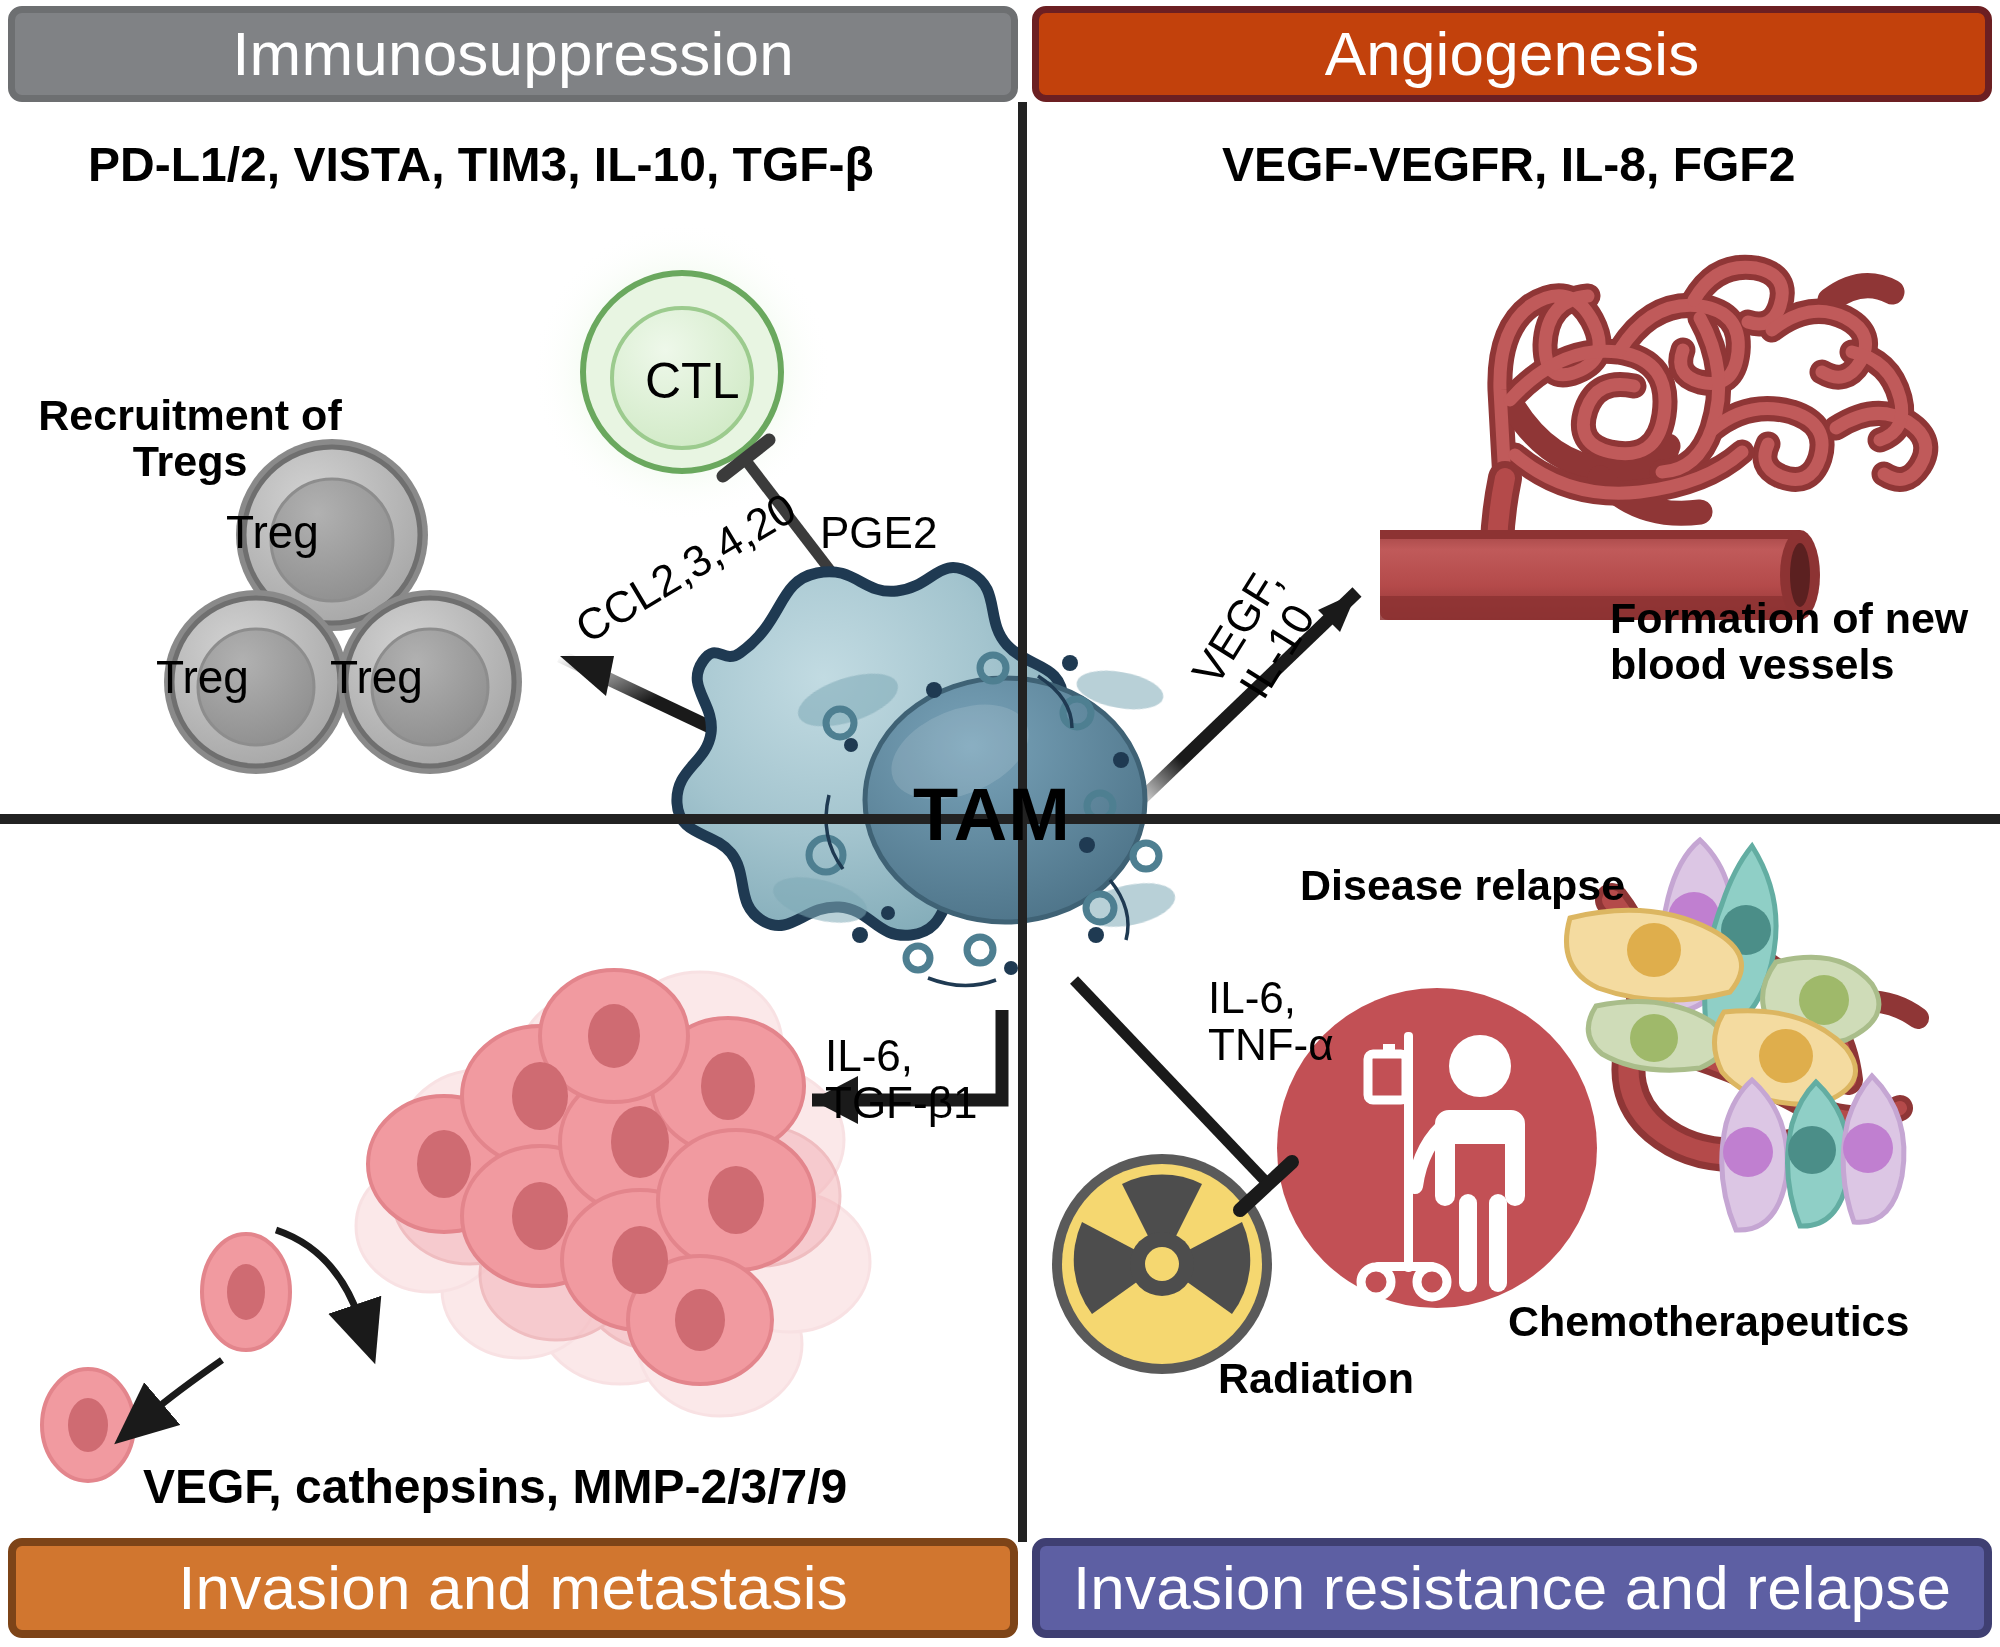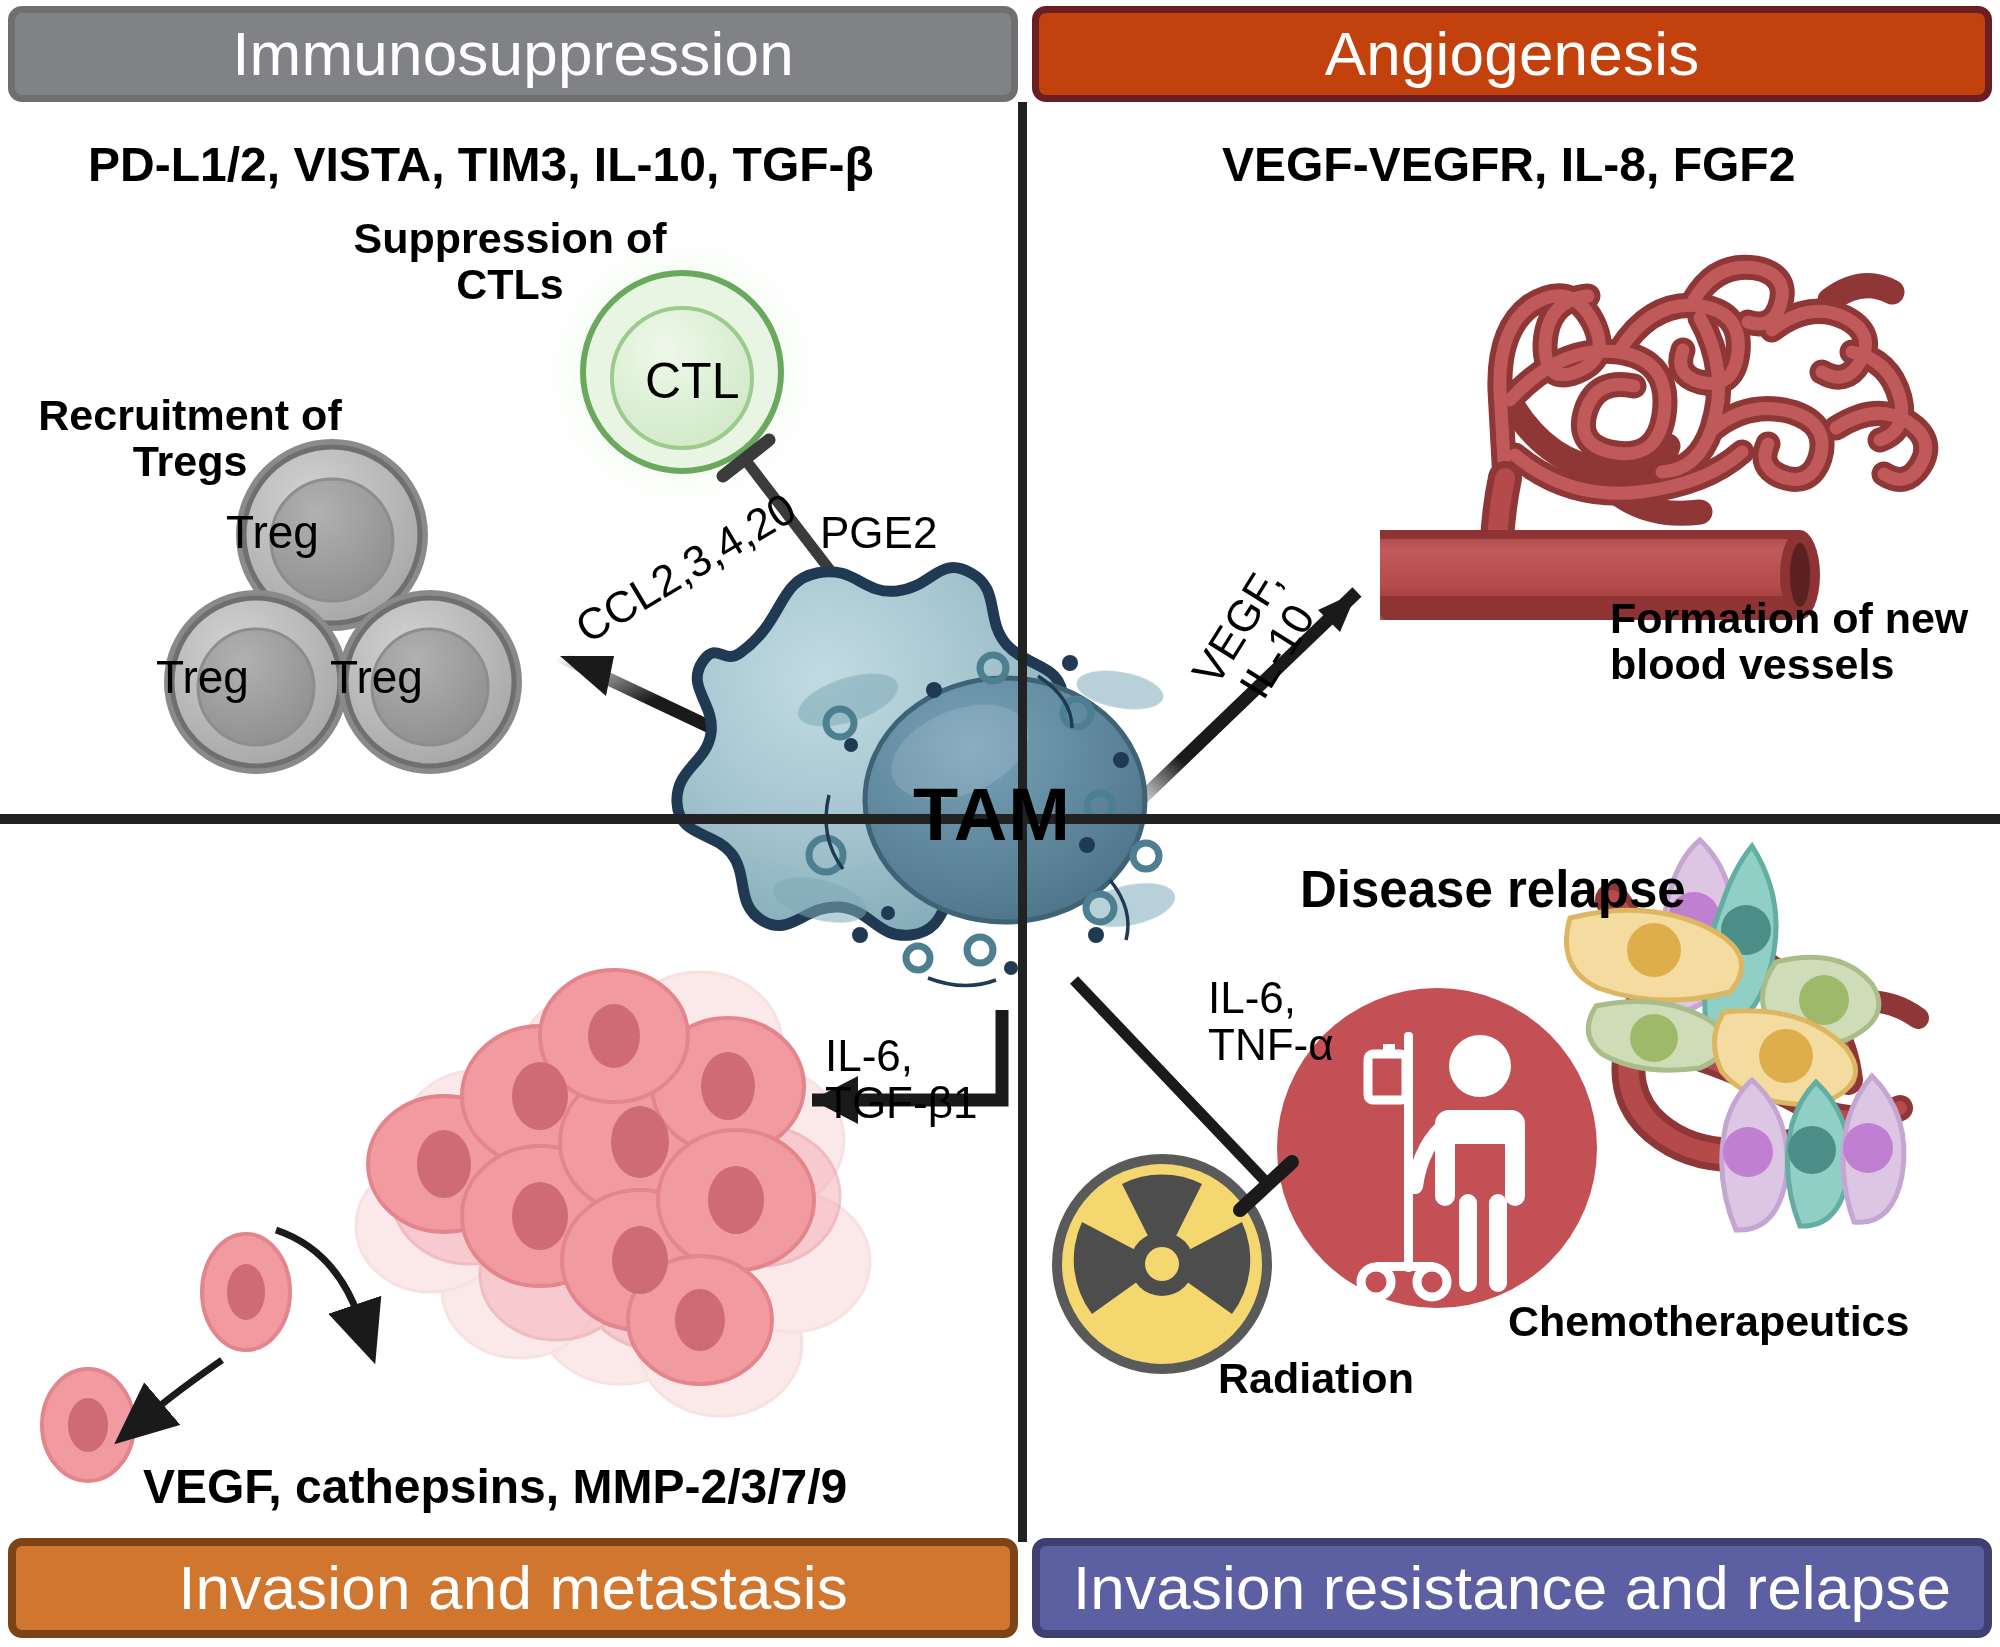--- a/index.html
+++ b/index.html
@@ -32,21 +32,21 @@
   .divider{position:absolute;background:#222;}
   #div-v{left:1018px;top:102px;width:9px;height:1440px;}
   #div-h{left:0px;top:814px;width:2000px;height:10px;}
 
   
   .note{position:absolute;font-weight:bold;color:#000;text-align:center;
         line-height:1.08;white-space:pre-line;}
   #note-suppression{left:330px;top:215px;width:360px;font-size:43px;}
   #note-recruit{left:20px;top:392px;width:340px;font-size:43px;}
   #note-vessels{left:1610px;top:595px;width:380px;font-size:43px;text-align:left;}
-  #note-relapse{left:1300px;top:862px;font-size:51px;}
+  #note-relapse{left:1300px;top:862px;font-size:43px;}
   #note-radiation{left:1218px;top:1355px;font-size:43px;}
   #note-chemo{left:1508px;top:1298px;font-size:43px;}
 
   
   .edgelabel{position:absolute;color:#000;font-weight:400;white-space:pre-line;
              line-height:1.06;font-size:44px;}
   #lab-pge2{left:820px;top:510px;}
   #lab-ccl{left:568px;top:612px;transform:rotate(-31deg);transform-origin:0 0;}
   #lab-vegf{left:1184px;top:668px;transform:rotate(-58deg);transform-origin:0 0;text-align:center;}
   #lab-il6tgf{left:825px;top:1033px;text-align:left;}
@@ -385,22 +385,20 @@
     <span>Invasion and metastasis</span>
   </div>
   <div class="banner" id="banner-therapy">
     <span>Invasion resistance and relapse</span>
   </div>
 
   <div class="molrow" id="mol-immuno">PD-L1/2, VISTA, TIM3, IL-10, TGF-β</div>
   <div class="molrow" id="mol-angio">VEGF-VEGFR, IL-8, FGF2</div>
   <div class="molrow" id="mol-invasion">VEGF, cathepsins, MMP-2/3/7/9</div>
 
-  <div class="note" id="note-suppression">Suppression of
-CTLs</div>
   <div class="note" id="note-recruit">Recruitment of
 Tregs</div>
   <div class="note" id="note-vessels">Formation of new
 blood vessels</div>
   <div class="note" id="note-relapse">Disease relapse</div>
   <div class="note" id="note-radiation">Radiation</div>
   <div class="note" id="note-chemo">Chemotherapeutics</div>
 
   <div class="edgelabel" id="lab-pge2">PGE2</div>
   <div class="edgelabel" id="lab-ccl">CCL2,3,4,20</div>

